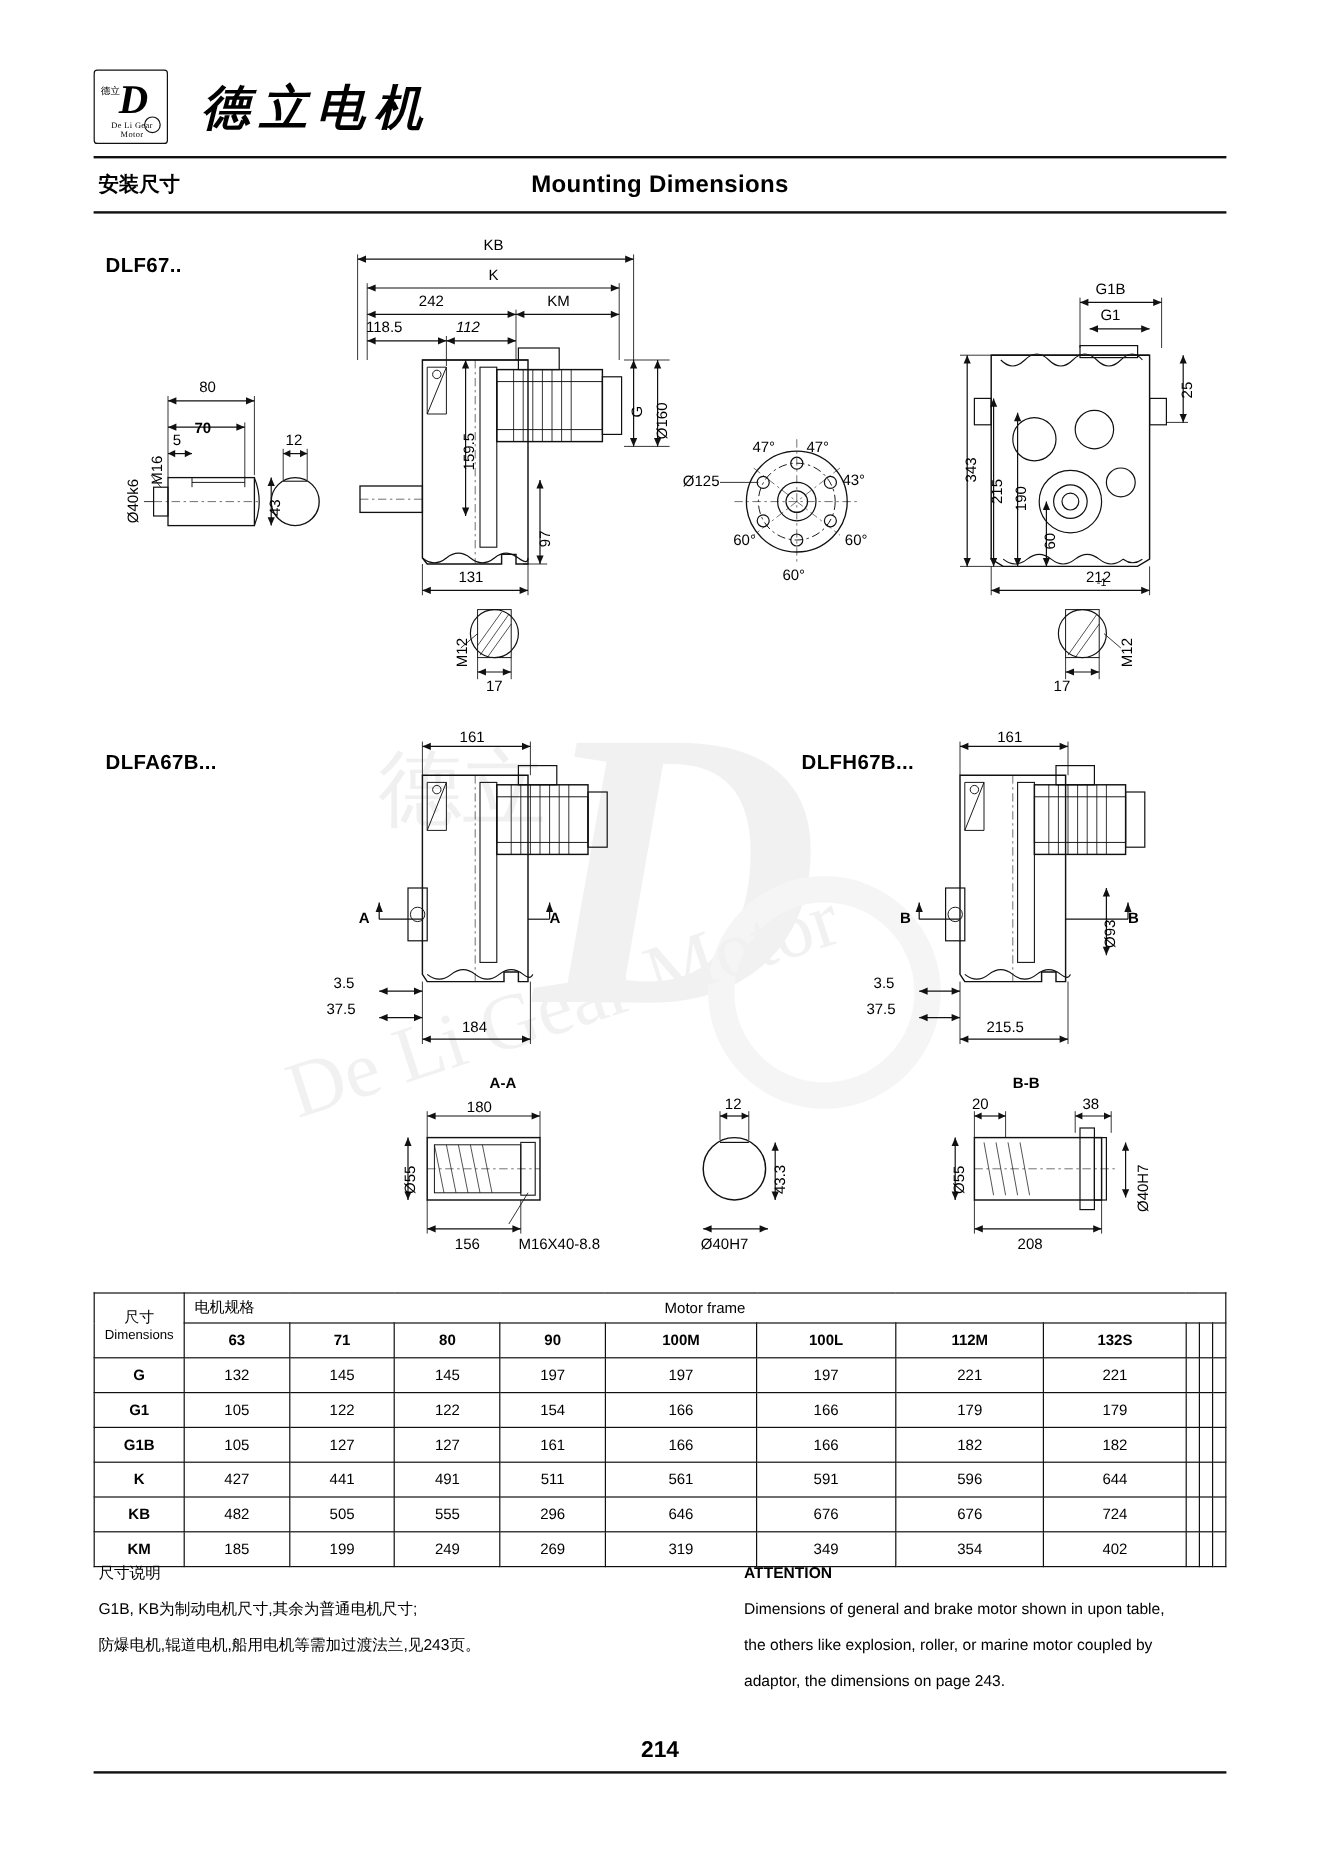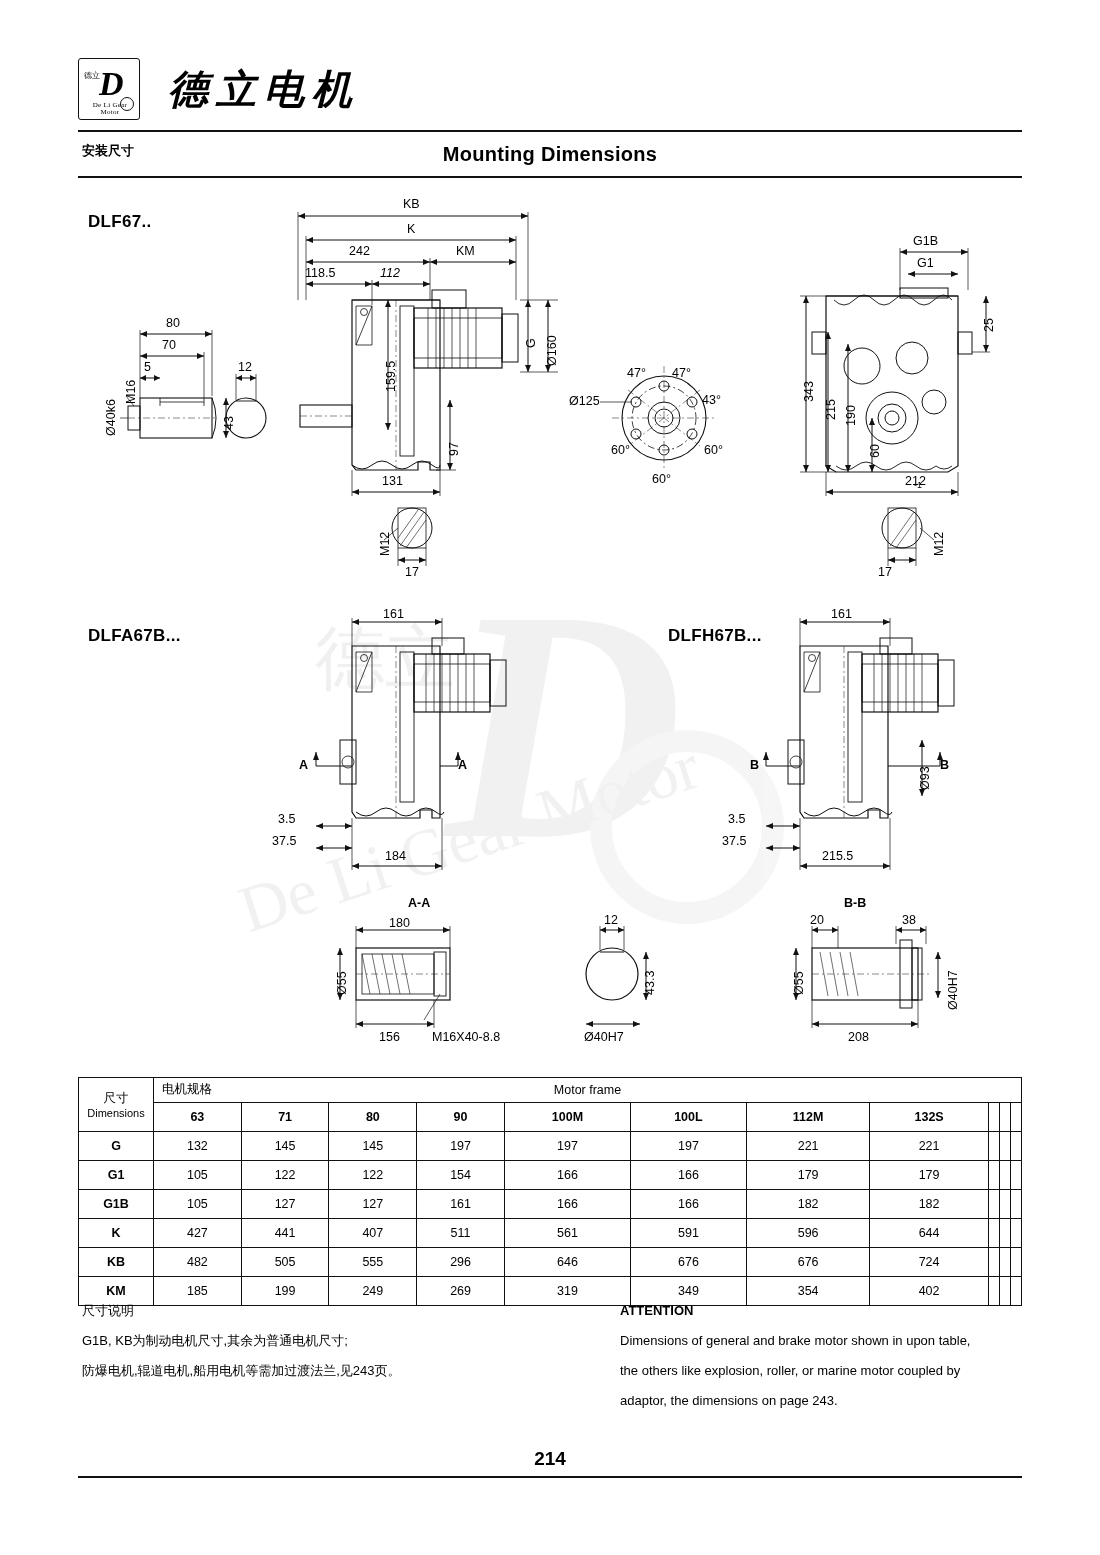--- a/index.html
+++ b/index.html
@@ -9,21 +9,21 @@
   
   .logo-box{position:absolute;left:78px;top:58px;width:62px;height:62px;border:1.5px solid #111;border-radius:3px;box-sizing:border-box;display:flex;align-items:center;justify-content:center;}
   .logo-inner{font-family:"Liberation Serif",serif;font-size:11px;text-align:center;line-height:1;position:relative;width:100%;height:100%;}
   .logo-d{position:absolute;left:20px;top:8px;font-size:34px;font-family:"Liberation Serif",serif;font-style:italic;font-weight:bold;}
   .logo-cn{position:absolute;left:5px;top:12px;font-size:8px;line-height:9px;}
   .logo-sub{position:absolute;left:4px;bottom:3px;font-size:7px;letter-spacing:.3px;width:54px;text-align:center;}
   .logo-gear{position:absolute;right:5px;bottom:8px;width:12px;height:12px;border:1.5px solid #111;border-radius:50%;}
   .brand-cn{position:absolute;left:168px;top:62px;font-family:"Liberation Serif",serif;font-size:40px;font-weight:bold;letter-spacing:8px;font-style:italic;}
 
   .hr1{position:absolute;left:78px;top:130px;width:944px;height:2px;background:#111;}
-  .hdr-cn{position:absolute;left:82px;top:142px;font-size:13px;font-weight:bold;font-family:"Liberation Sans",sans-serif;}
+  .hdr-cn{position:absolute;left:82px;top:142px;font-size:17px;font-weight:bold;font-family:"Liberation Sans",sans-serif;}
   .hdr-en{position:absolute;left:0;right:0;top:143px;text-align:center;font-size:20px;font-weight:bold;letter-spacing:.3px;}
   .hr2{position:absolute;left:78px;top:176px;width:944px;height:1.5px;background:#111;}
 
   
   .wm{position:absolute;left:230px;top:560px;width:640px;height:420px;opacity:.13;pointer-events:none;}
   .wm-d{position:absolute;left:215px;top:0;font-family:"Liberation Serif",serif;font-size:330px;font-style:italic;font-weight:bold;color:#9a9a9a;line-height:1;}
   .wm-cn{position:absolute;left:85px;top:60px;font-family:"Liberation Serif",serif;font-size:70px;color:#8f8f8f;line-height:78px;}
   .wm-txt{position:absolute;left:0;top:240px;font-family:"Liberation Serif",serif;font-size:66px;color:#9a9a9a;transform:rotate(-18deg);}
   .wm-gear{position:absolute;left:360px;top:170px;width:150px;height:150px;border-radius:50%;border:22px solid #b9b9b9;}
 
@@ -311,21 +311,21 @@
   <div class="lbl" style="left:456px;top:244px;">KM</div>
   <div class="lbl" style="left:305px;top:266px;">118.5</div>
   <div class="lbl" style="left:380px;top:266px;font-style:italic;">112</div>
   <div class="lbl rot" style="left:524px;top:348px;">G</div>
   <div class="lbl rot" style="left:545px;top:366px;">Ø160</div>
   <div class="lbl rot" style="left:384px;top:392px;">159.5</div>
   <div class="lbl rot" style="left:447px;top:456px;">97</div>
   <div class="lbl" style="left:382px;top:474px;">131</div>
 
   <div class="lbl" style="left:166px;top:316px;">80</div>
-  <div class="lbl" style="left:162px;top:338px;">70</div>
+  <div class="lbl" style="left:162px;top:350px;font-weight:bold;">70</div>
   <div class="lbl" style="left:144px;top:360px;">5</div>
   <div class="lbl rot" style="left:124px;top:404px;">M16</div>
   <div class="lbl rot" style="left:104px;top:436px;">Ø40k6</div>
   <div class="lbl" style="left:238px;top:360px;">12</div>
   <div class="lbl rot" style="left:222px;top:430px;">43</div>
 
   <div class="lbl rot" style="left:378px;top:556px;">M12</div>
   <div class="lbl" style="left:405px;top:565px;">17</div>
 
   <div class="lbl" style="left:569px;top:394px;">Ø125</div>
@@ -633,21 +633,21 @@
       <td>182</td>
       <td>182</td>
       <td></td>
       <td></td>
       <td></td>
     </tr>
     <tr>
       <td class="rowhdr">K</td>
       <td>427</td>
       <td>441</td>
-      <td>407</td>
+      <td>491</td>
       <td>511</td>
       <td>561</td>
       <td>591</td>
       <td>596</td>
       <td>644</td>
       <td></td>
       <td></td>
       <td></td>
     </tr>
     <tr>

